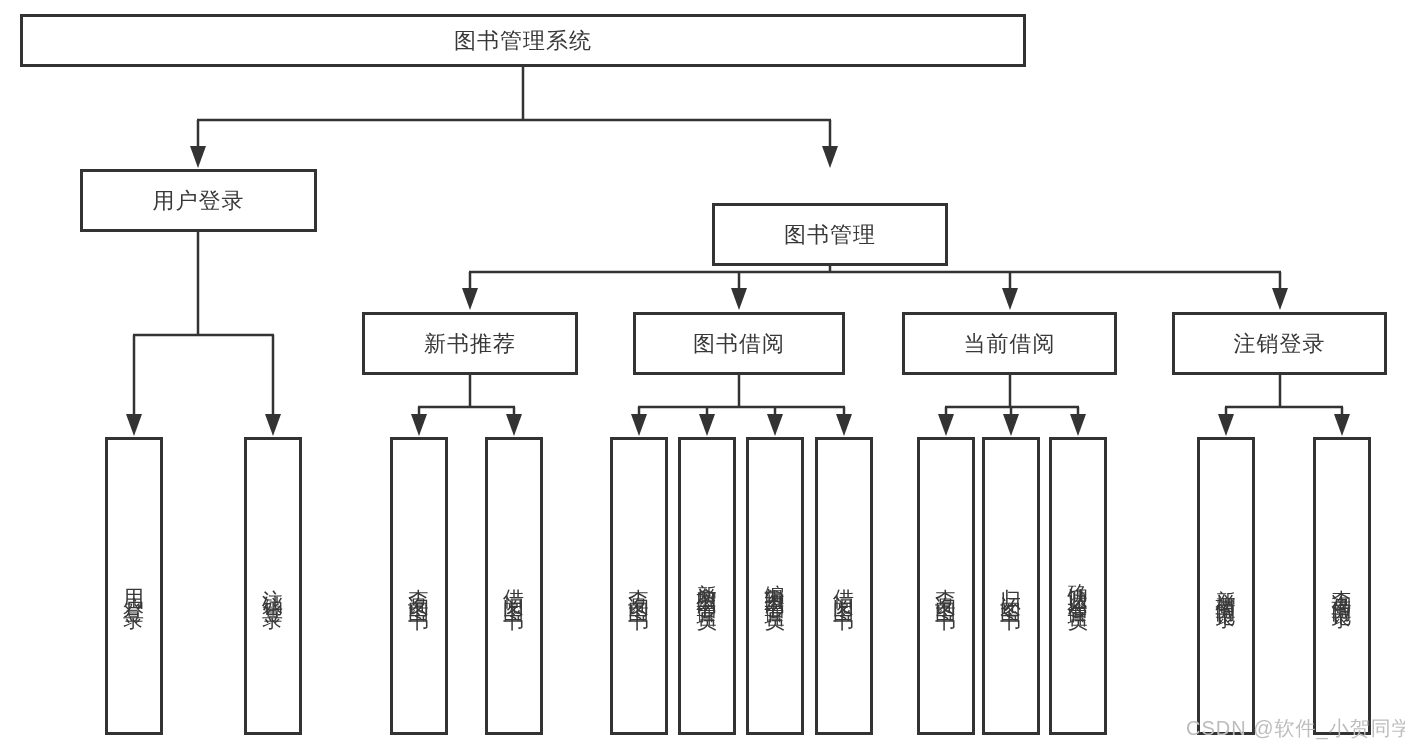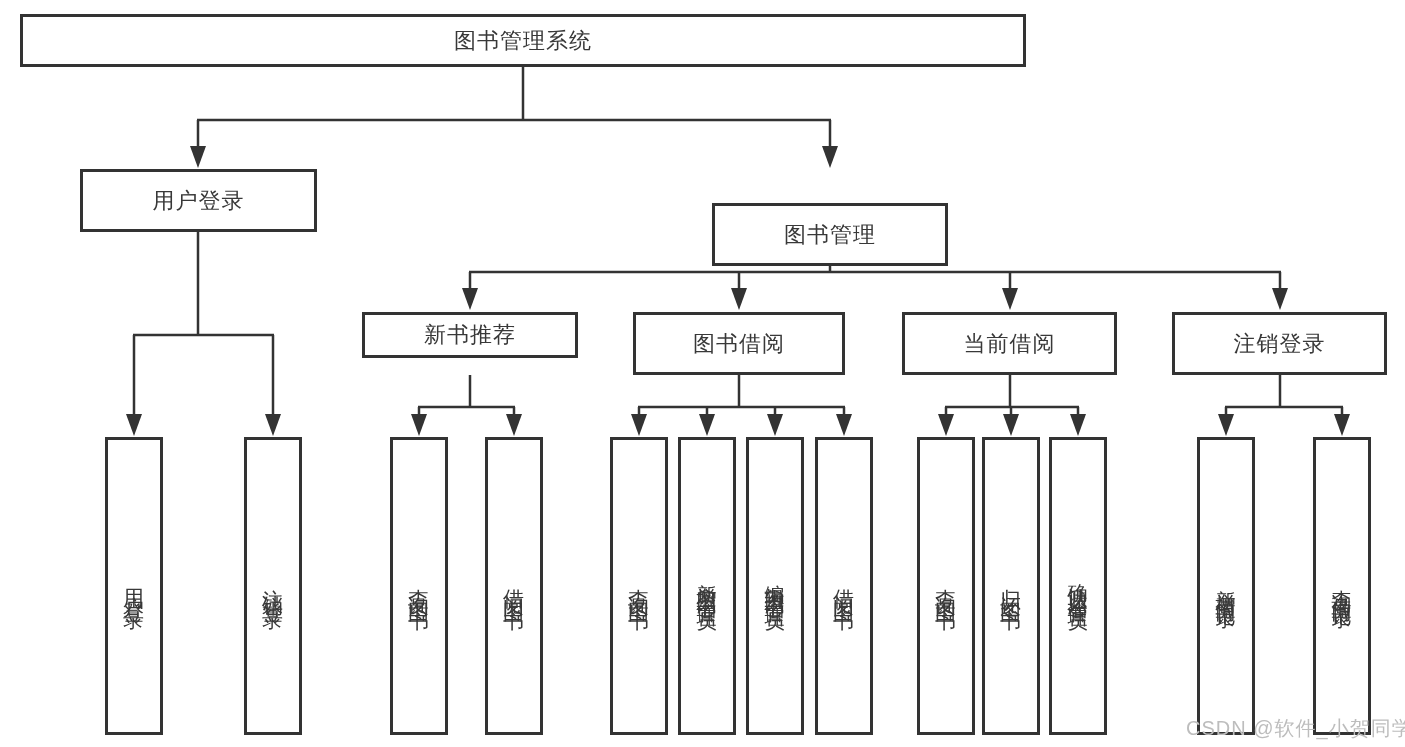--- a/index.html
+++ b/index.html
@@ -127,21 +127,21 @@
     <path d="M1342,407 L1342,416"></path>
     <polygon points="1218,414 1234,414 1226,436"></polygon>
     <polygon points="1334,414 1350,414 1342,436"></polygon>
   </svg>
 
   <div class="hbox" style="left:20px; top:14px; width:1006px; height:53px;">图书管理系统</div>
 
   <div class="hbox" style="left:80px; top:169px; width:237px; height:63px;">用户登录</div>
   <div class="hbox" style="left:712px; top:169px; width:236px; height:63px;margin-top:34px;">图书管理</div>
 
-  <div class="hbox" style="left:362px; top:312px; width:216px; height:46px;">新书推荐</div>
+  <div class="hbox" style="left:362px; top:312px; width:216px; height:63px;">新书推荐</div>
   <div class="hbox" style="left:633px; top:312px; width:212px; height:63px;">图书借阅</div>
   <div class="hbox" style="left:902px; top:312px; width:215px; height:63px;">当前借阅</div>
   <div class="hbox" style="left:1172px; top:312px; width:215px; height:63px;">注销登录</div>
 
   <div class="vbox" style="left:105px;">用户登录</div>
   <div class="vbox" style="left:244px;">注销登录</div>
 
   <div class="vbox" style="left:390px;">查询图书</div>
   <div class="vbox" style="left:485px;">借阅图书</div>
 

